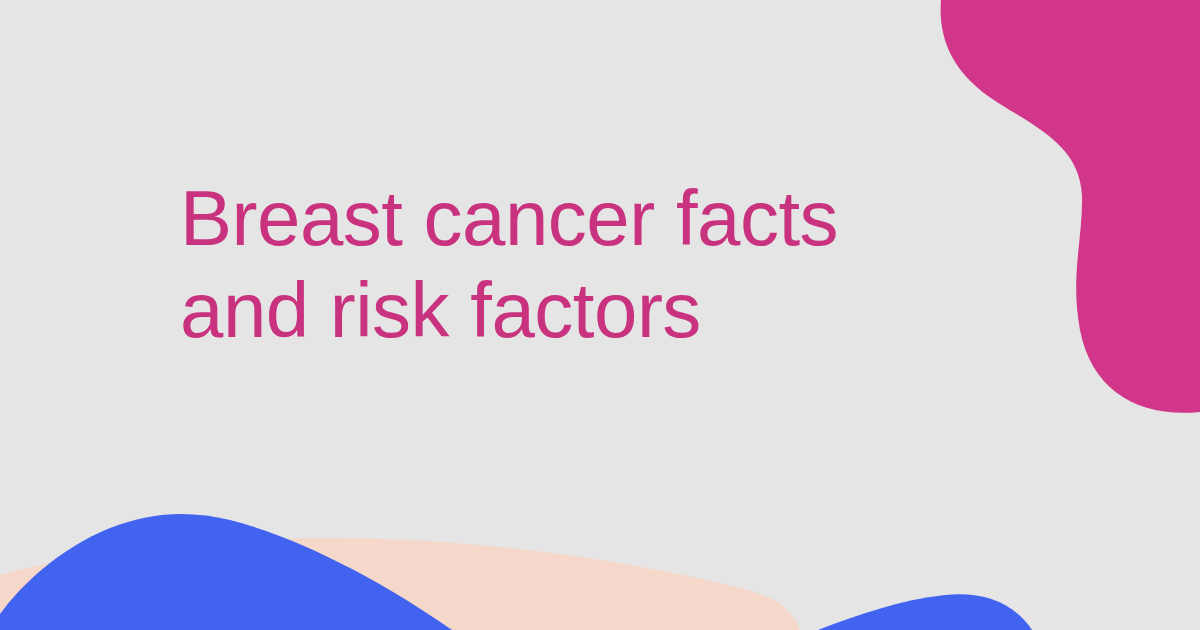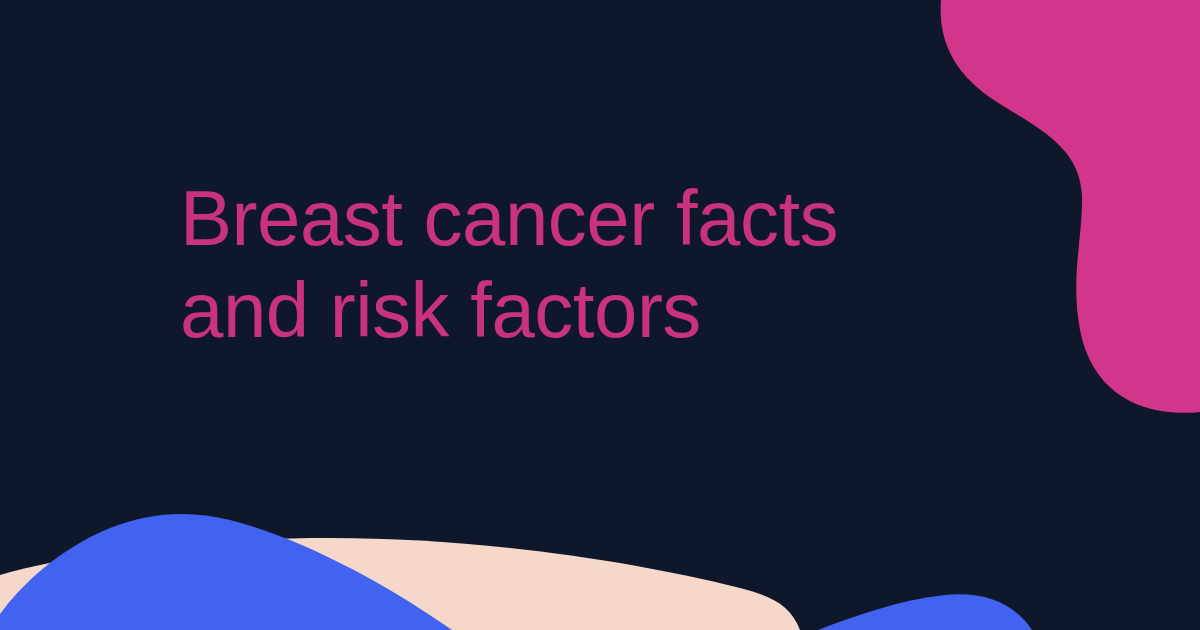--- a/index.html
+++ b/index.html
@@ -12,21 +12,21 @@
     height: 630px;
     overflow: hidden;
     font-family: "Liberation Sans", sans-serif;
   }
 
   .banner {
     position: relative;
     width: 1200px;
     height: 630px;
     overflow: hidden;
-    background: #0f172a;
+    background: #e5e5e5;
   }
 
   .decor-layer {
     position: absolute;
     inset: 0;
     width: 1200px;
     height: 630px;
     pointer-events: none;
   }
 

